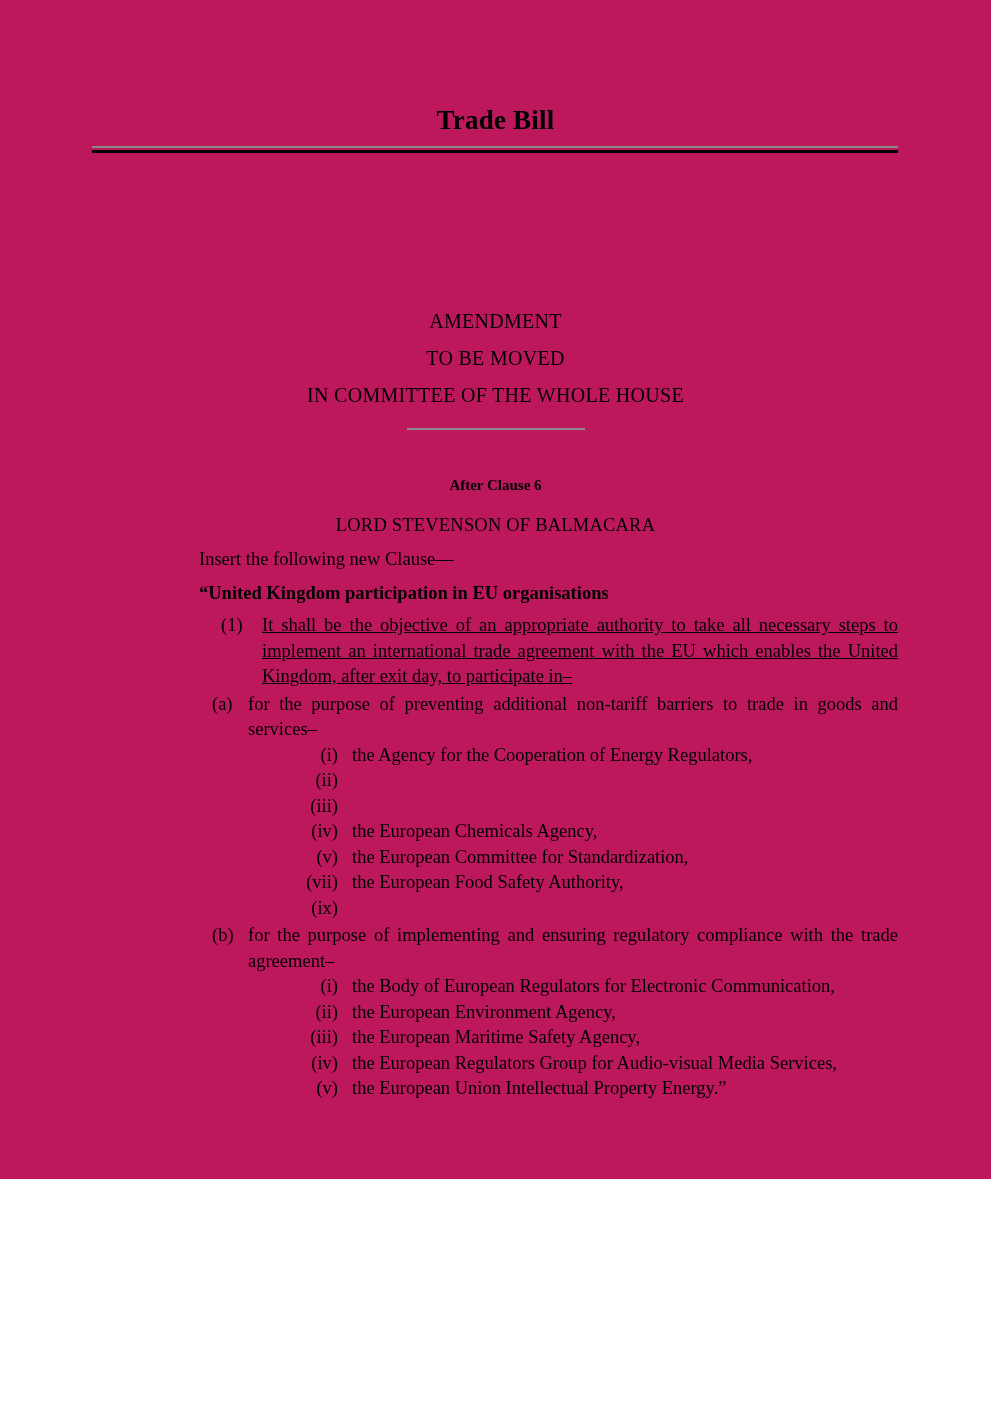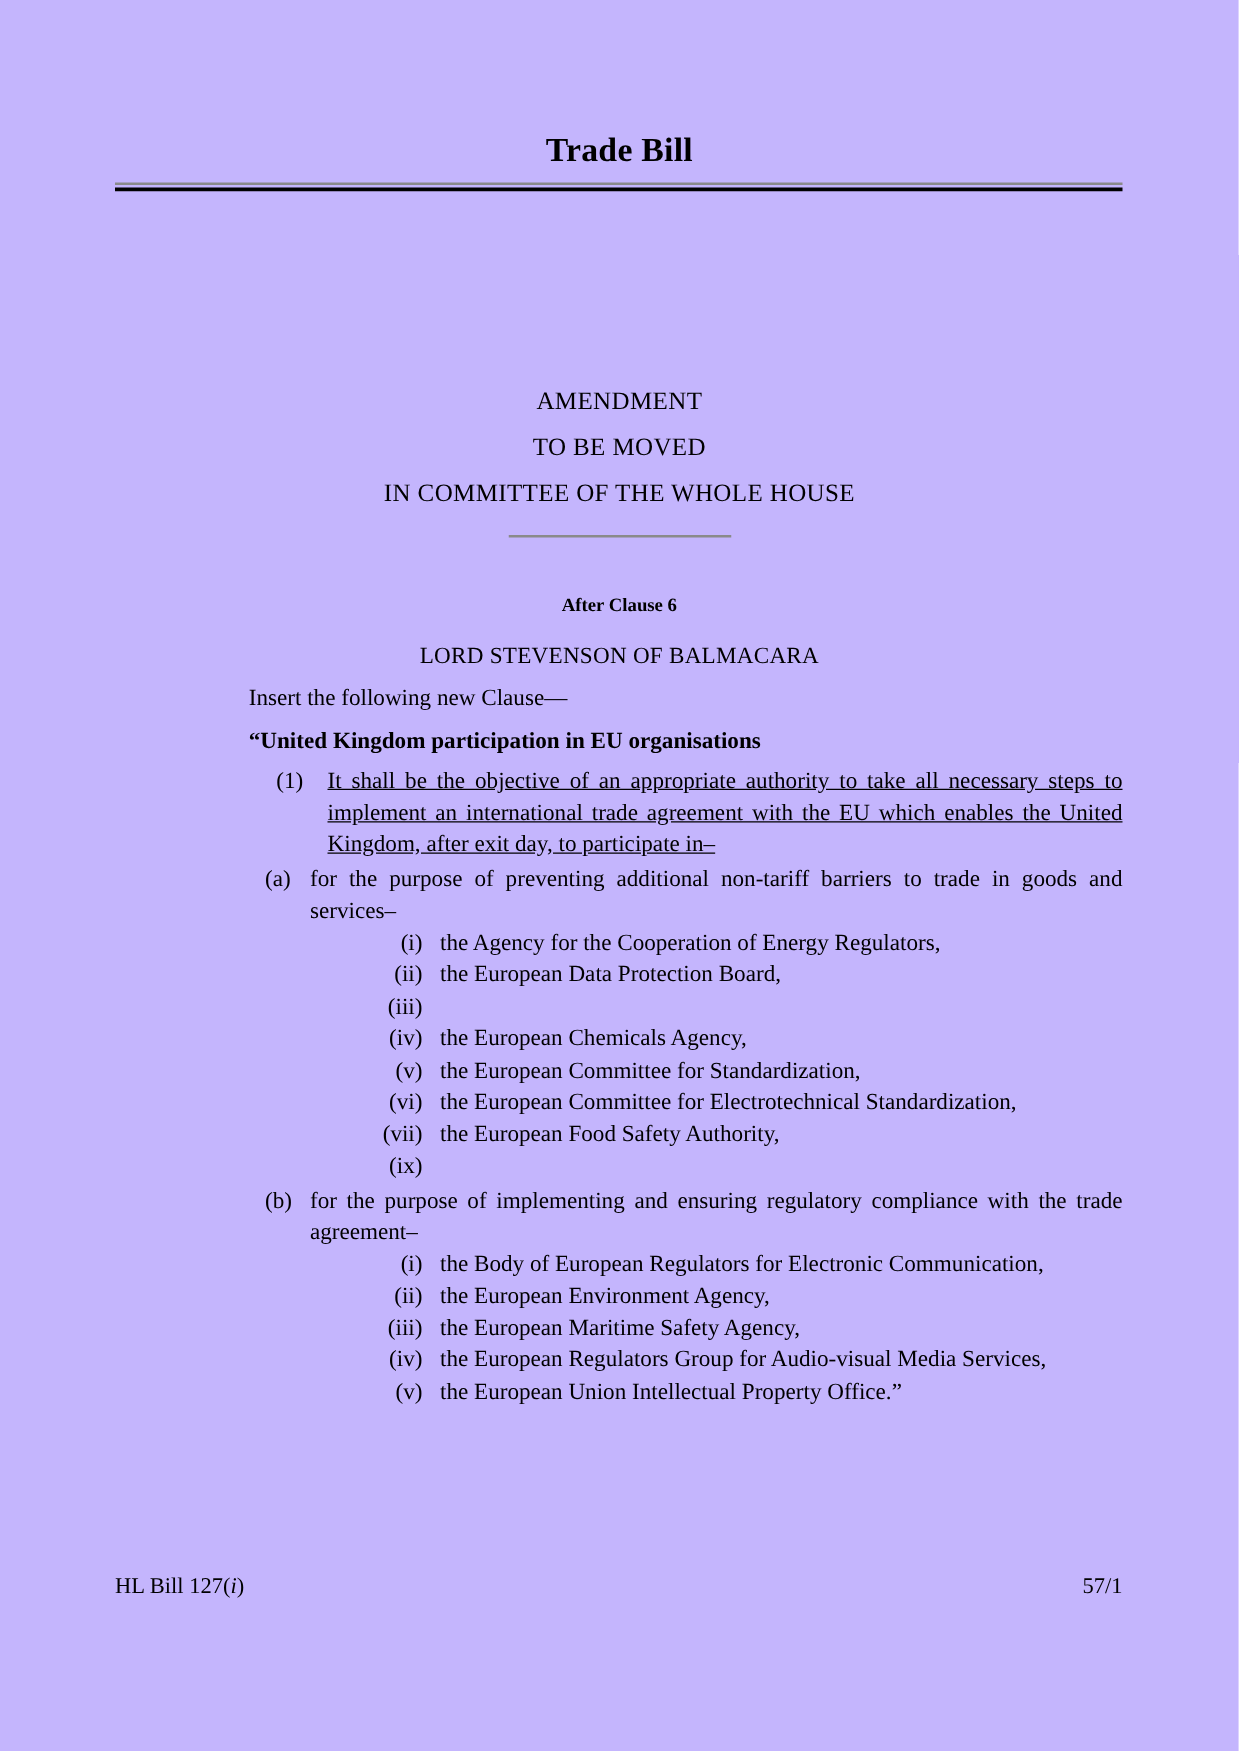--- a/index.html
+++ b/index.html
@@ -7,22 +7,22 @@
     padding: 0;
     background: #ffffff;
   }
   body {
     font-family: "Liberation Serif", "DejaVu Serif", serif;
     color: #000000;
   }
   .page {
     position: relative;
     width: 991px;
-    height: 1401px;
-    background: #c4b5fd;
+    height: 1179px;
+    background: #be185d;
     overflow: hidden;
     box-sizing: border-box;
   }
 
   
   .doc-title {
     position: absolute;
     left: 0;
     top: 105px;
     width: 991px;
@@ -243,36 +243,31 @@
     <div class="subpara justified">
       <span class="marker">(a)</span>
       <span class="stext">for the purpose of preventing additional non-tariff barriers to trade in goods and services–</span>
       <ul class="roman-list">
         <li class="roman-item">
           <span class="rnum">(i)</span>
           <span class="rtext">the Agency for the Cooperation of Energy Regulators,</span>
         </li>
         <li class="roman-item">
           <span class="rnum">(ii)</span>
-          <span class="rtext">the European Data Protection Board,</span>
         </li>
         <li class="roman-item">
           <span class="rnum">(iii)</span>
         </li>
         <li class="roman-item">
           <span class="rnum">(iv)</span>
           <span class="rtext">the European Chemicals Agency,</span>
         </li>
         <li class="roman-item">
           <span class="rnum">(v)</span>
           <span class="rtext">the European Committee for Standardization,</span>
-        </li>
-        <li class="roman-item">
-          <span class="rnum">(vi)</span>
-          <span class="rtext">the European Committee for Electrotechnical Standardization,</span>
         </li>
         <li class="roman-item">
           <span class="rnum">(vii)</span>
           <span class="rtext">the European Food Safety Authority,</span>
         </li>
         <li class="roman-item">
           <span class="rnum">(ix)</span>
         </li>
       </ul>
     </div>
@@ -292,21 +287,21 @@
         <li class="roman-item">
           <span class="rnum">(iii)</span>
           <span class="rtext">the European Maritime Safety Agency,</span>
         </li>
         <li class="roman-item">
           <span class="rnum">(iv)</span>
           <span class="rtext">the European Regulators Group for Audio-visual Media Services,</span>
         </li>
         <li class="roman-item">
           <span class="rnum">(v)</span>
-          <span class="rtext">the European Union Intellectual Property Office.”</span>
+          <span class="rtext">the European Union Intellectual Property Energy.”</span>
         </li>
       </ul>
     </div>
 
   </div>
 
   <div class="footer">
     <span class="left"><span>HL Bill 127(</span><span class="it">i</span><span>)</span></span>
     <span class="right">57/1</span>
   </div>

